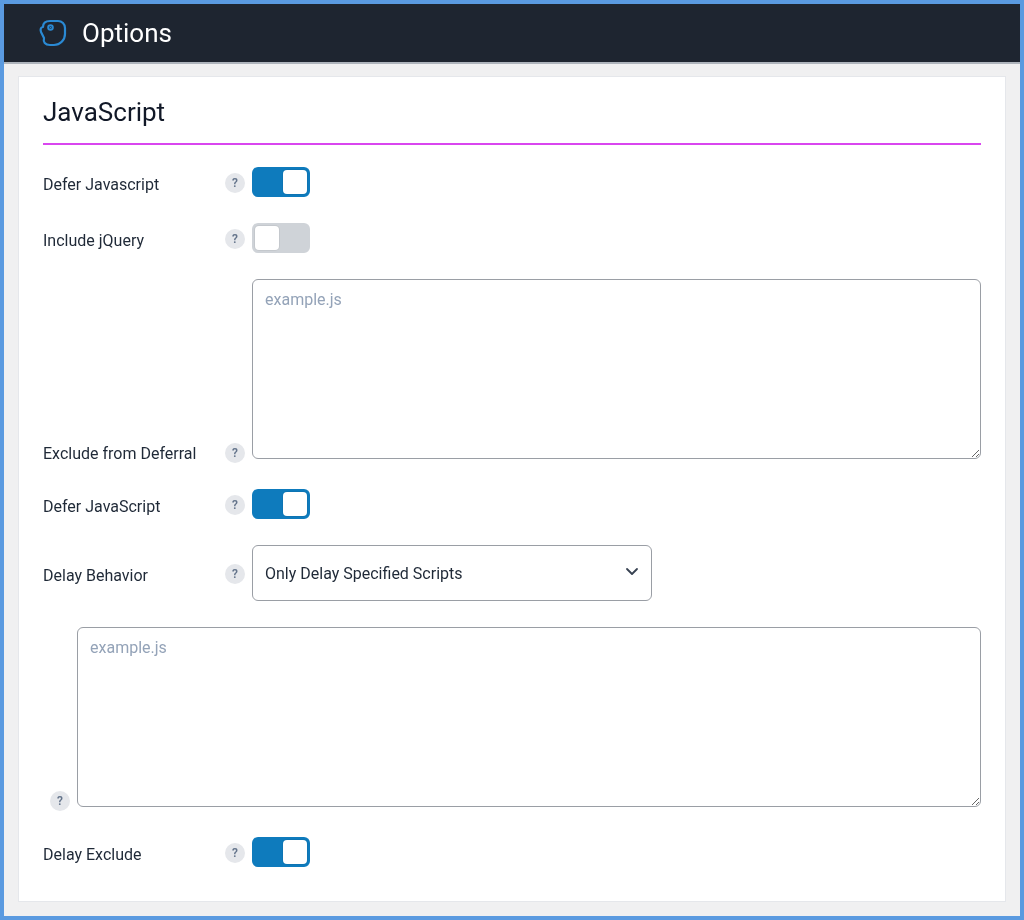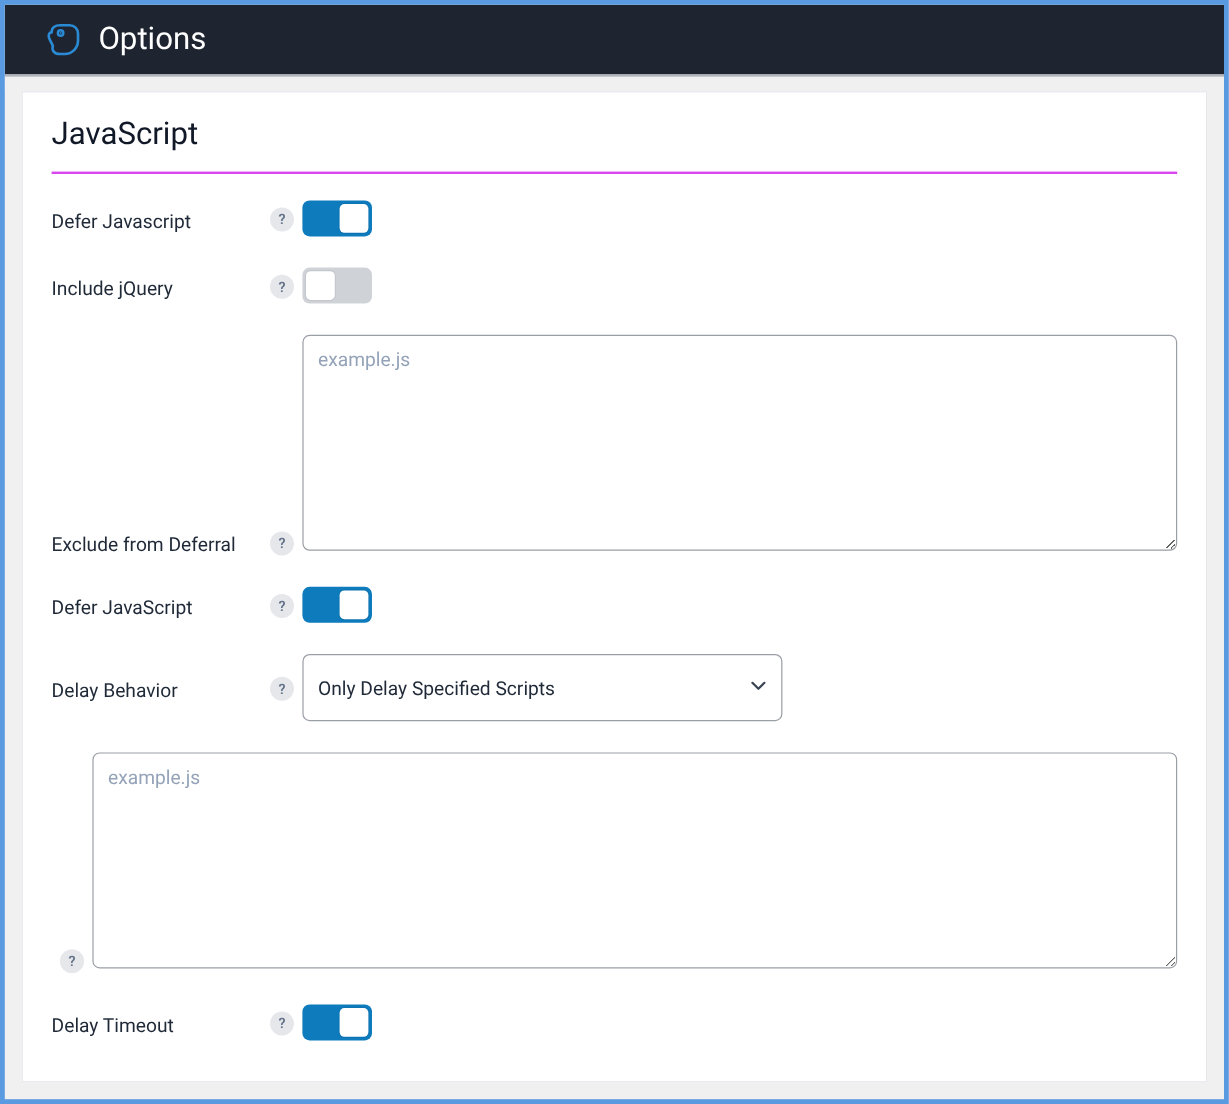--- a/index.html
+++ b/index.html
@@ -213,21 +213,21 @@
   <div class="row">
     <div class="help-col">
       <div class="help-btn">?</div>
     </div>
     <div class="control-col">
       <textarea class="wide" placeholder="example.js" style=""></textarea>
     </div>
   </div>
 
   <div class="row centered" style="margin-bottom:0">
-    <div class="label-col">Delay Timeout</div>
+    <div class="label-col">Delay Exclude</div>
     <div class="help-col">
       <div class="help-btn">?</div>
     </div>
     <div class="control-col">
       <div class="toggle on">
           <div class="knob"></div>
         </div>
     </div>
   </div>
 

